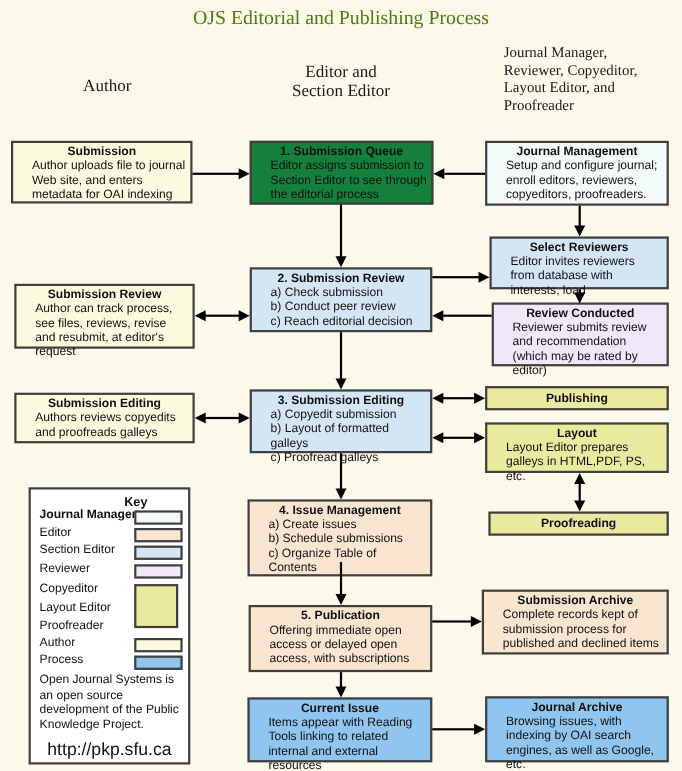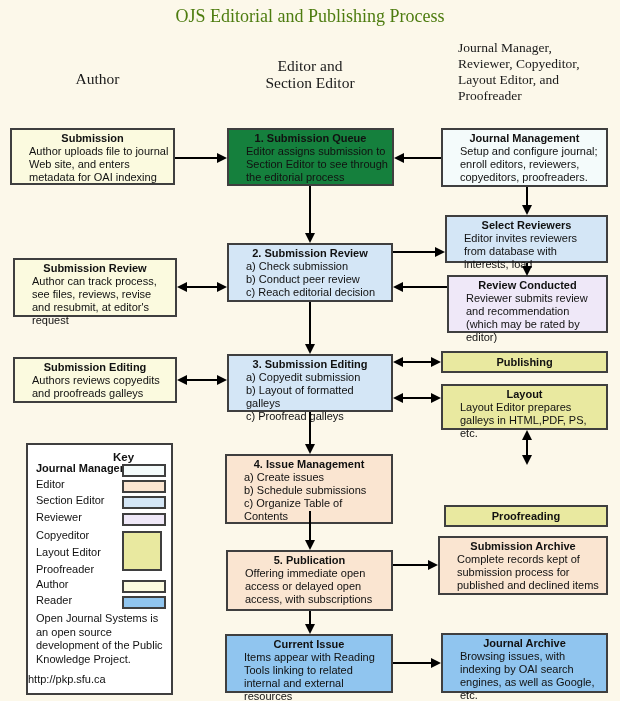--- a/index.html
+++ b/index.html
@@ -38,21 +38,21 @@
   .keybox{
     position:absolute;left:26px;top:443px;width:147px;height:252px;
     background:#FFFFFF;border:2px solid #3F3F3F;box-sizing:border-box;
     font-size:11px;
   }
   .key-title{position:absolute;left:0;top:6px;width:143px;text-align:center;font-weight:bold;font-size:11.5px;margin-left:24px;}
   .key-label{position:absolute;left:8px;font-size:11px;}
   .key-swatch{position:absolute;left:94px;width:40px;height:9px;border:2px solid #3F3F3F;}
   .key-swatch.big{width:36px;height:36px;}
   .key-note{position:absolute;left:8px;top:167px;width:134px;font-size:11px;line-height:13.5px;}
-  .key-url{position:absolute;left:0;top:228px;width:143px;font-size:11px;}
+  .key-url{position:absolute;left:0;top:228px;width:143px;text-align:center;font-size:16px;}
 </style>
 </head>
 <body style="background: rgb(252, 248, 234);">
 
 <div id="page">
 
   <div class="title serif">OJS Editorial and Publishing Process</div>
   <div class="colhead serif" style="left:0;top:70px;width:195px;text-align:center;">Author</div>
   <div class="colhead serif" style="left:230px;top:57px;width:160px;text-align:center;">Editor and
 Section Editor</div>
@@ -103,21 +103,21 @@
 b) Layout of formatted galleys
 c) Proofread galleys</div>
   </div>
   <div class="box onlytitle" style="left: 441px; top: 351px; width: 167px; height: 22px; background: rgb(233, 233, 160);">
     <div class="box-title">Publishing</div>
   </div>
   <div class="box" style="left: 441px; top: 384px; width: 167px; height: 46px; background: rgb(233, 233, 160);">
     <div class="box-title">Layout</div>
     <div class="box-body">Layout Editor prepares galleys in HTML,PDF, PS, etc.</div>
   </div>
-  <div class="box onlytitle" style="left: 444px; top: 465px; width: 164px; height: 22px; background: rgb(233, 233, 160); margin-top: 40px;">
+  <div class="box onlytitle" style="left: 444px; top: 465px; width: 164px; height: 22px; background: rgb(233, 233, 160);">
     <div class="box-title">Proofreading</div>
   </div>
 
   <div class="box" style="left: 225px; top: 454px; width: 168px; height: 70px; background: rgb(250, 229, 209);">
     <div class="box-title">4. Issue Management</div>
     <div class="box-body">a) Create issues
 b) Schedule submissions
 c) Organize Table of Contents</div>
   </div>
 
@@ -207,19 +207,19 @@
     <div class="key-label" style="top:49px;">Section Editor</div>
     <div class="key-swatch" style="top: 51px; background: rgb(212, 230, 246);"></div>
     <div class="key-label" style="top:66px;">Reviewer</div>
     <div class="key-swatch" style="top: 68px; background: rgb(239, 232, 248);"></div>
     <div class="key-label" style="top:84px;">Copyeditor</div>
     <div class="key-label" style="top:101px;">Layout Editor</div>
     <div class="key-label" style="top:118px;">Proofreader</div>
     <div class="key-swatch big" style="top: 86px; background: rgb(233, 233, 160);"></div>
     <div class="key-label" style="top:133px;">Author</div>
     <div class="key-swatch" style="top: 135px; background: rgb(251, 250, 223);"></div>
-    <div class="key-label" style="top:149px;">Reader</div>
+    <div class="key-label" style="top:149px;">Process</div>
     <div class="key-swatch" style="top: 151px; background: rgb(144, 197, 239);"></div>
     <div class="key-note">Open Journal Systems is an open source development of the Public Knowledge Project.</div>
     <div class="key-url">http://pkp.sfu.ca</div>
   </div>
 
 </div>
 
 </body></html>

